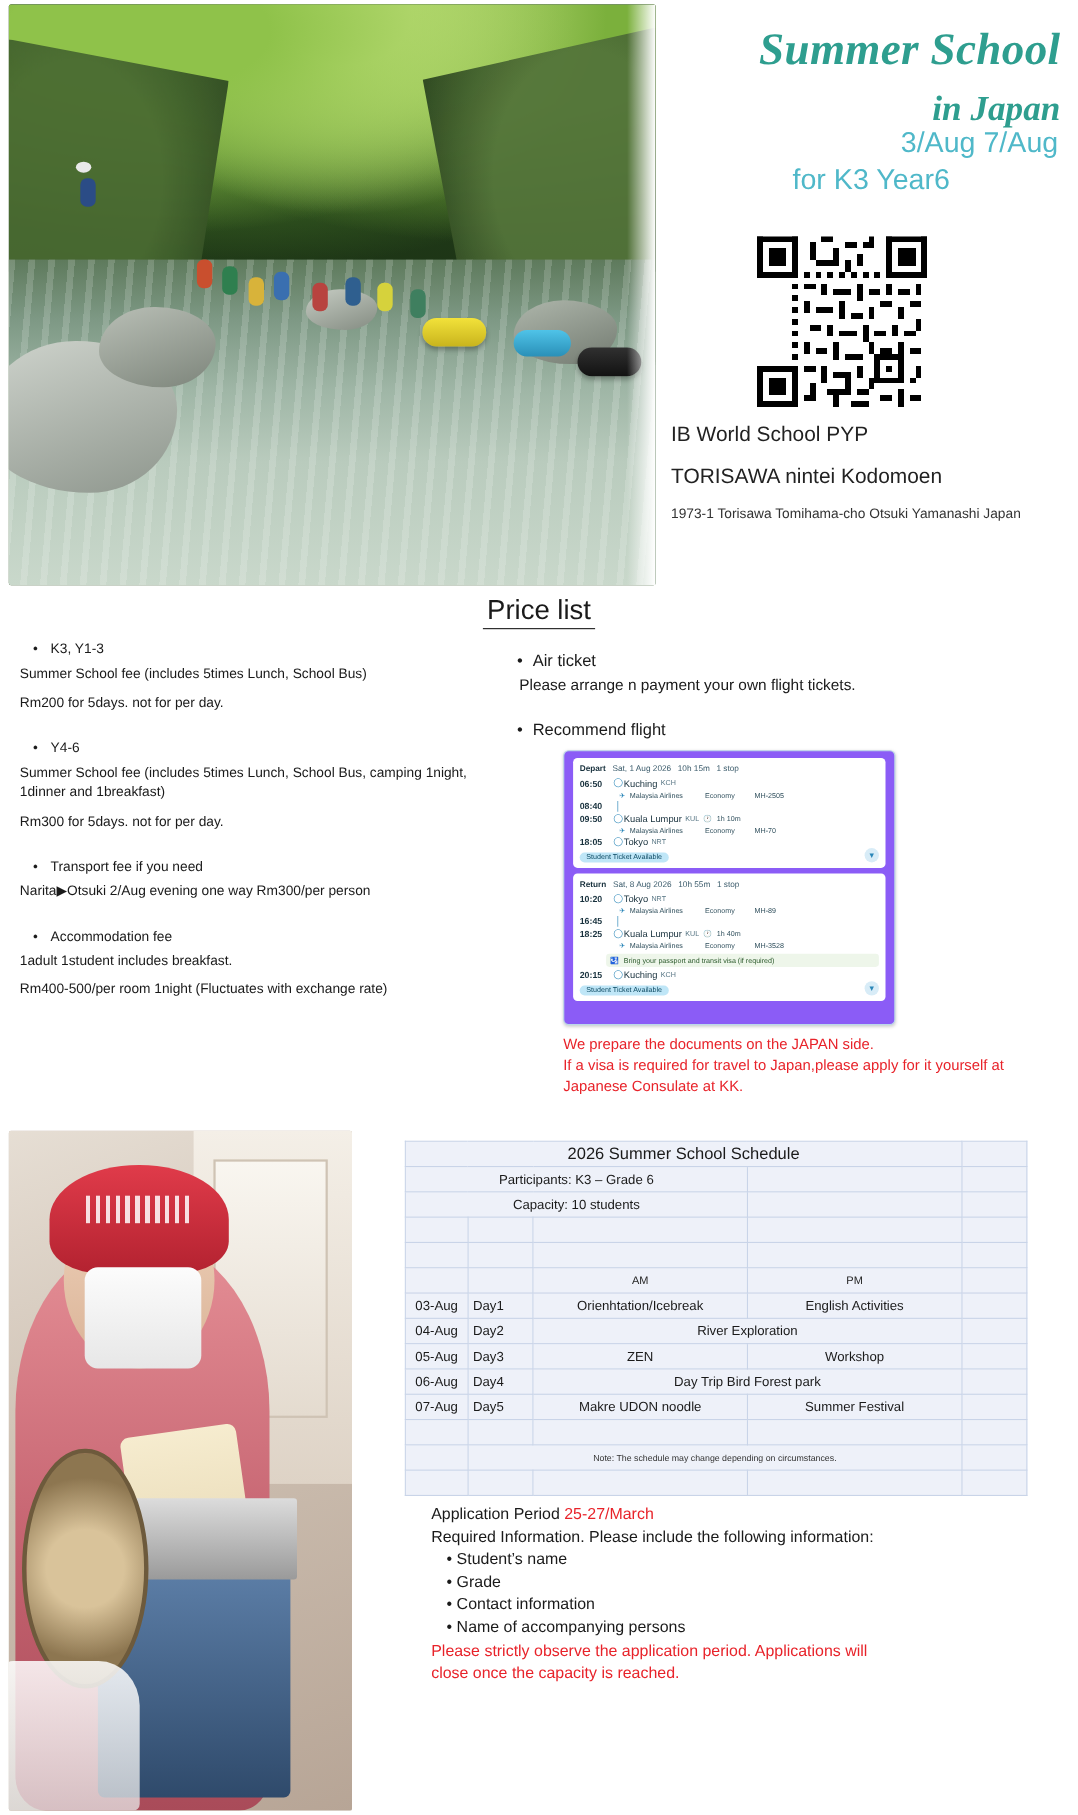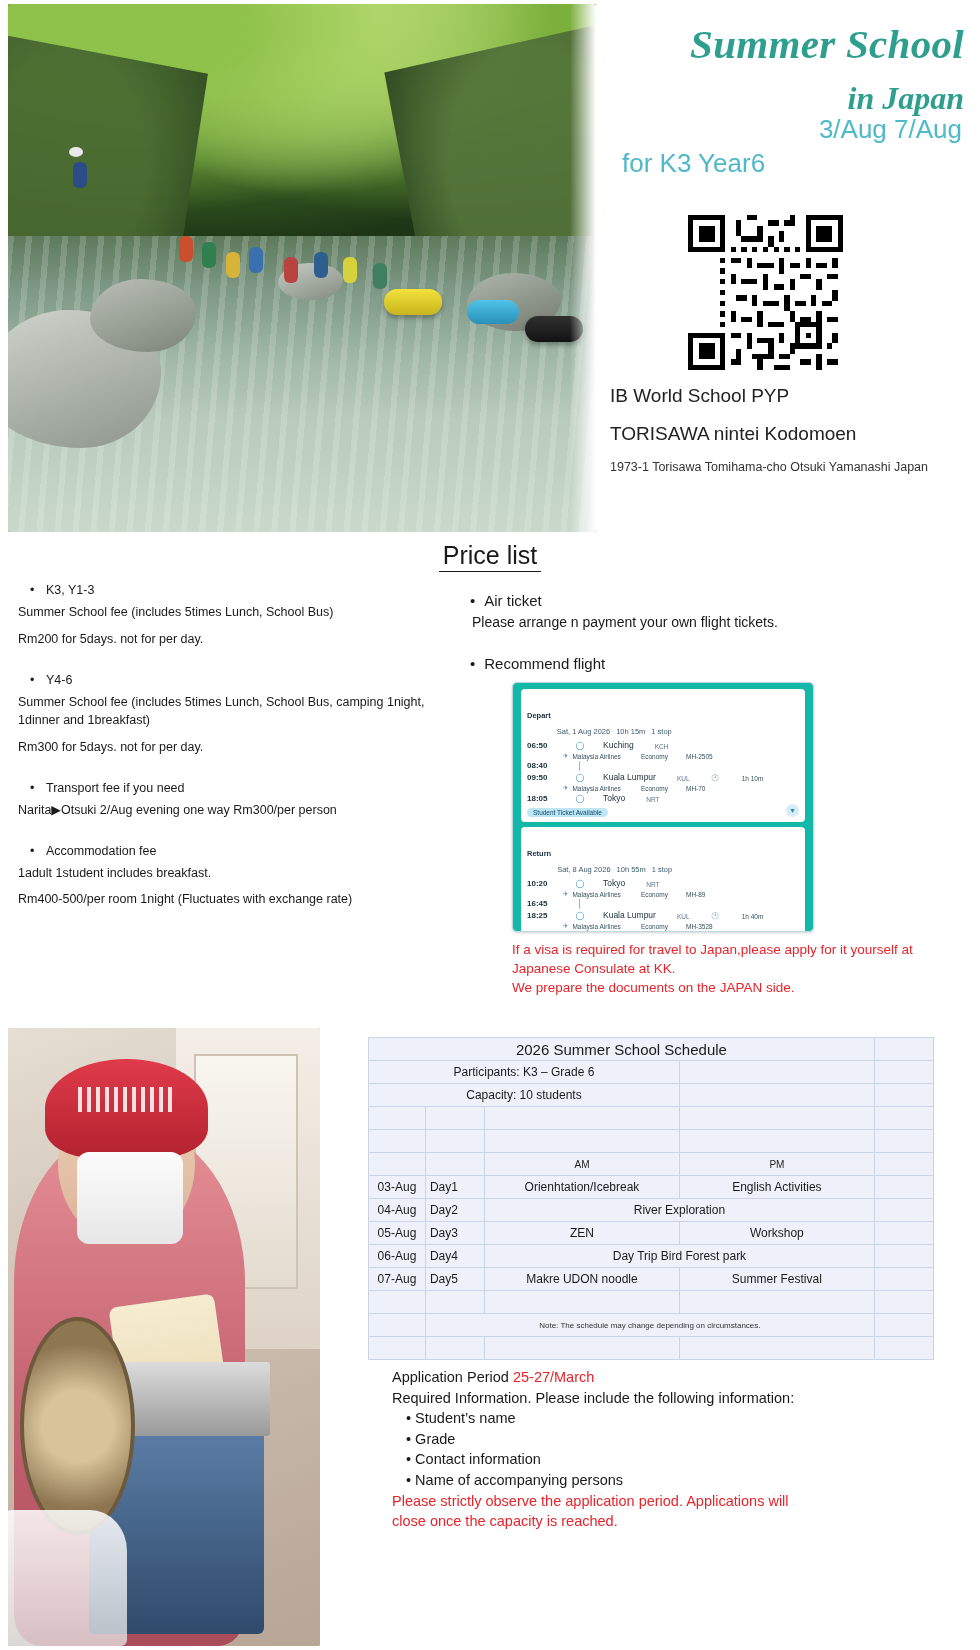--- a/index.html
+++ b/index.html
@@ -64,21 +64,21 @@
   .title-sub{
     position:absolute;right:16px;top:80px;width:340px;text-align:right;
     font-family:"Liberation Serif", serif;font-style:italic;font-weight:bold;
     font-size:32px;color:#2e9e8f;
   }
   .title-dates{
     position:absolute;right:18px;top:114px;width:340px;text-align:right;
     font-size:26px;color:#4fb8c9;font-weight:400;
   }
   .title-grades{
-    position:absolute;right:18px;top:148px;width:340px;text-align:left;
+    position:absolute;right:18px;top:148px;width:340px;text-align:center;
     font-size:26px;color:#4fb8c9;font-weight:400;
   }
   .qr{position:absolute;left:88px;top:215px;width:155px;height:155px;background:#fff;}
   .qr svg{display:block;}
   .org1{position:absolute;left:10px;top:385px;font-size:19px;color:#222;}
   .org2{position:absolute;left:10px;top:423px;font-size:19px;color:#222;}
   .addr{position:absolute;left:10px;top:458px;width:322px;font-size:12.5px;color:#333;line-height:1.45;}
 
   
   .price-title{
@@ -94,29 +94,29 @@
   .pl-gap{height:16px;}
 
   .col-right{position:absolute;left:470px;top:592px;width:470px;}
   .air-bullet{display:flex;gap:9px;font-size:15px;margin-bottom:4px;}
   .air-note{font-size:14px;line-height:1.3;margin:0 0 24px 2px;}
   .rec-bullet{display:flex;gap:9px;font-size:15px;margin:0 0 6px 0;}
 
   
   .flight-card{
     position:absolute;left:42px;top:90px;width:300px;height:248px;
-    background:#14b8a6;border:1px solid #bcd8e8;border-radius:5px;
+    background:#8b5cf6;border:1px solid #bcd8e8;border-radius:5px;
     box-shadow:0 1px 3px rgba(0,0,0,.18);
     font-size:7.5px;color:#17303c;overflow:hidden;
   }
   .fc-inner{padding:6px 8px;}
   .fc-seg{background:#ffffff;border-radius:4px;padding:5px 6px;margin-bottom:5px;position:relative;}
   .fc-head{display:flex;gap:6px;align-items:center;font-weight:bold;font-size:7.5px;margin-bottom:4px;}
-  .fc-head .meta{font-weight:normal;color:#3c5c6c;margin-top:33px;}
-  .fc-leg{display:flex;align-items:flex-end;gap:18px;margin-bottom:2px;}
+  .fc-head .meta{font-weight:normal;color:#3c5c6c;}
+  .fc-leg{display:flex;align-items:center;gap:0;margin-bottom:2px;}
   .fc-time{width:30px;font-weight:bold;font-size:8px;}
   .fc-node{width:10px;text-align:center;color:#2a86b8;font-size:8px;line-height:1;}
   .fc-city{font-weight:normal;font-size:8.5px;}
   .fc-code{font-size:6.5px;color:#5a7886;margin-left:3px;font-weight:normal;}
   .fc-air{display:flex;gap:4px;align-items:center;font-size:6.5px;color:#33525f;margin:1px 0 1px 36px;}
   .fc-air .plane{color:#2a86b8;}
   .fc-air .cls{margin-left:16px;}
   .fc-air .fno{margin-left:14px;}
   .fc-lay{font-size:6.5px;color:#33525f;margin-left:4px;}
   .fc-tag{display:inline-block;background:#bfe6f7;color:#0d4a63;border-radius:8px;
@@ -496,22 +496,22 @@
             <span class="fc-code">KCH</span>
           </div>
           <span class="fc-tag">Student Ticket Available</span>
           <div class="fc-chev">▾</div>
         </div>
 
       </div>
     </div>
 
     <div class="visa-note">
+      <div>We prepare the documents on the JAPAN side.</div>
       <div>If a visa is required for travel to Japan,please apply for it yourself at Japanese Consulate at KK.</div>
-      <div>We prepare the documents on the JAPAN side.</div>
     </div>
   </div>
 
   <div class="bottom-photo">
     <div class="bp-bg"></div>
     <div class="bp-win"></div>
     <div class="bp-child"></div>
     <div class="bp-head"></div>
     <div class="bp-cap"></div>
     <div class="bp-mask"></div>

